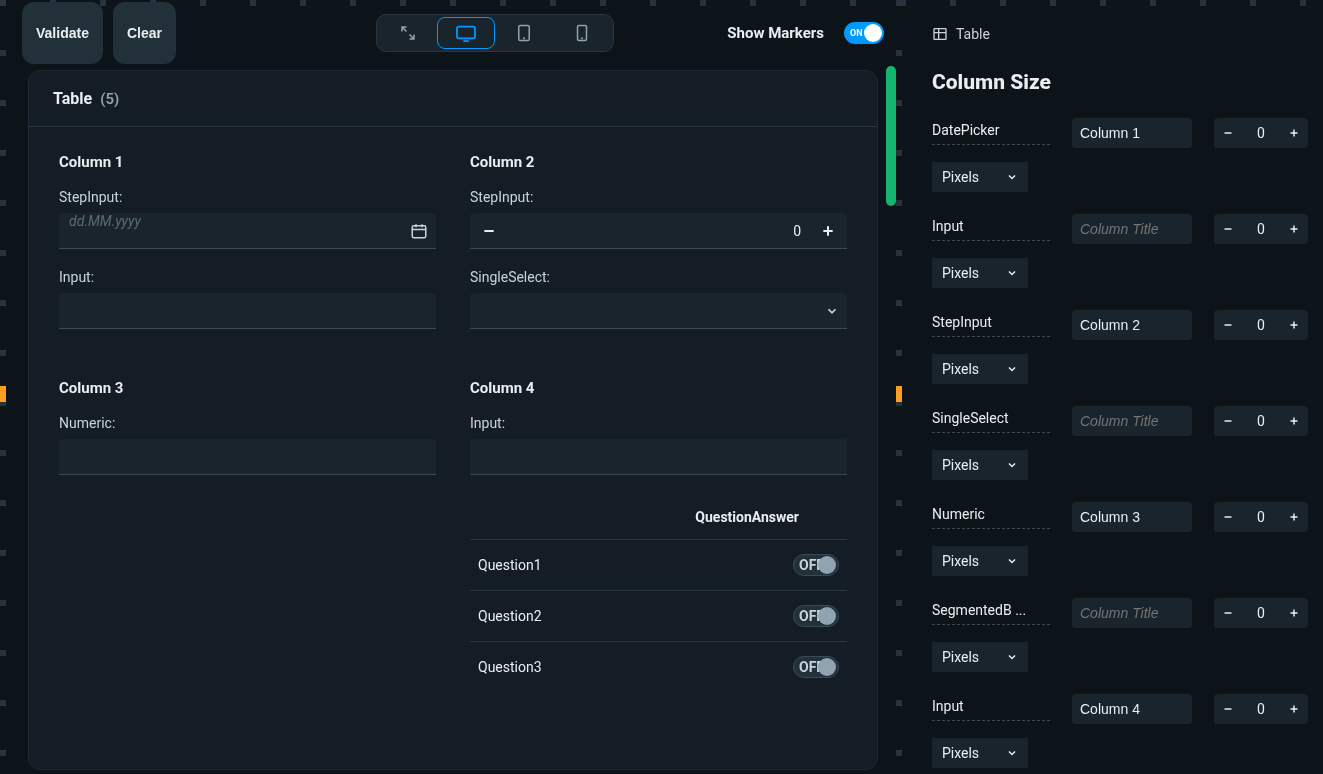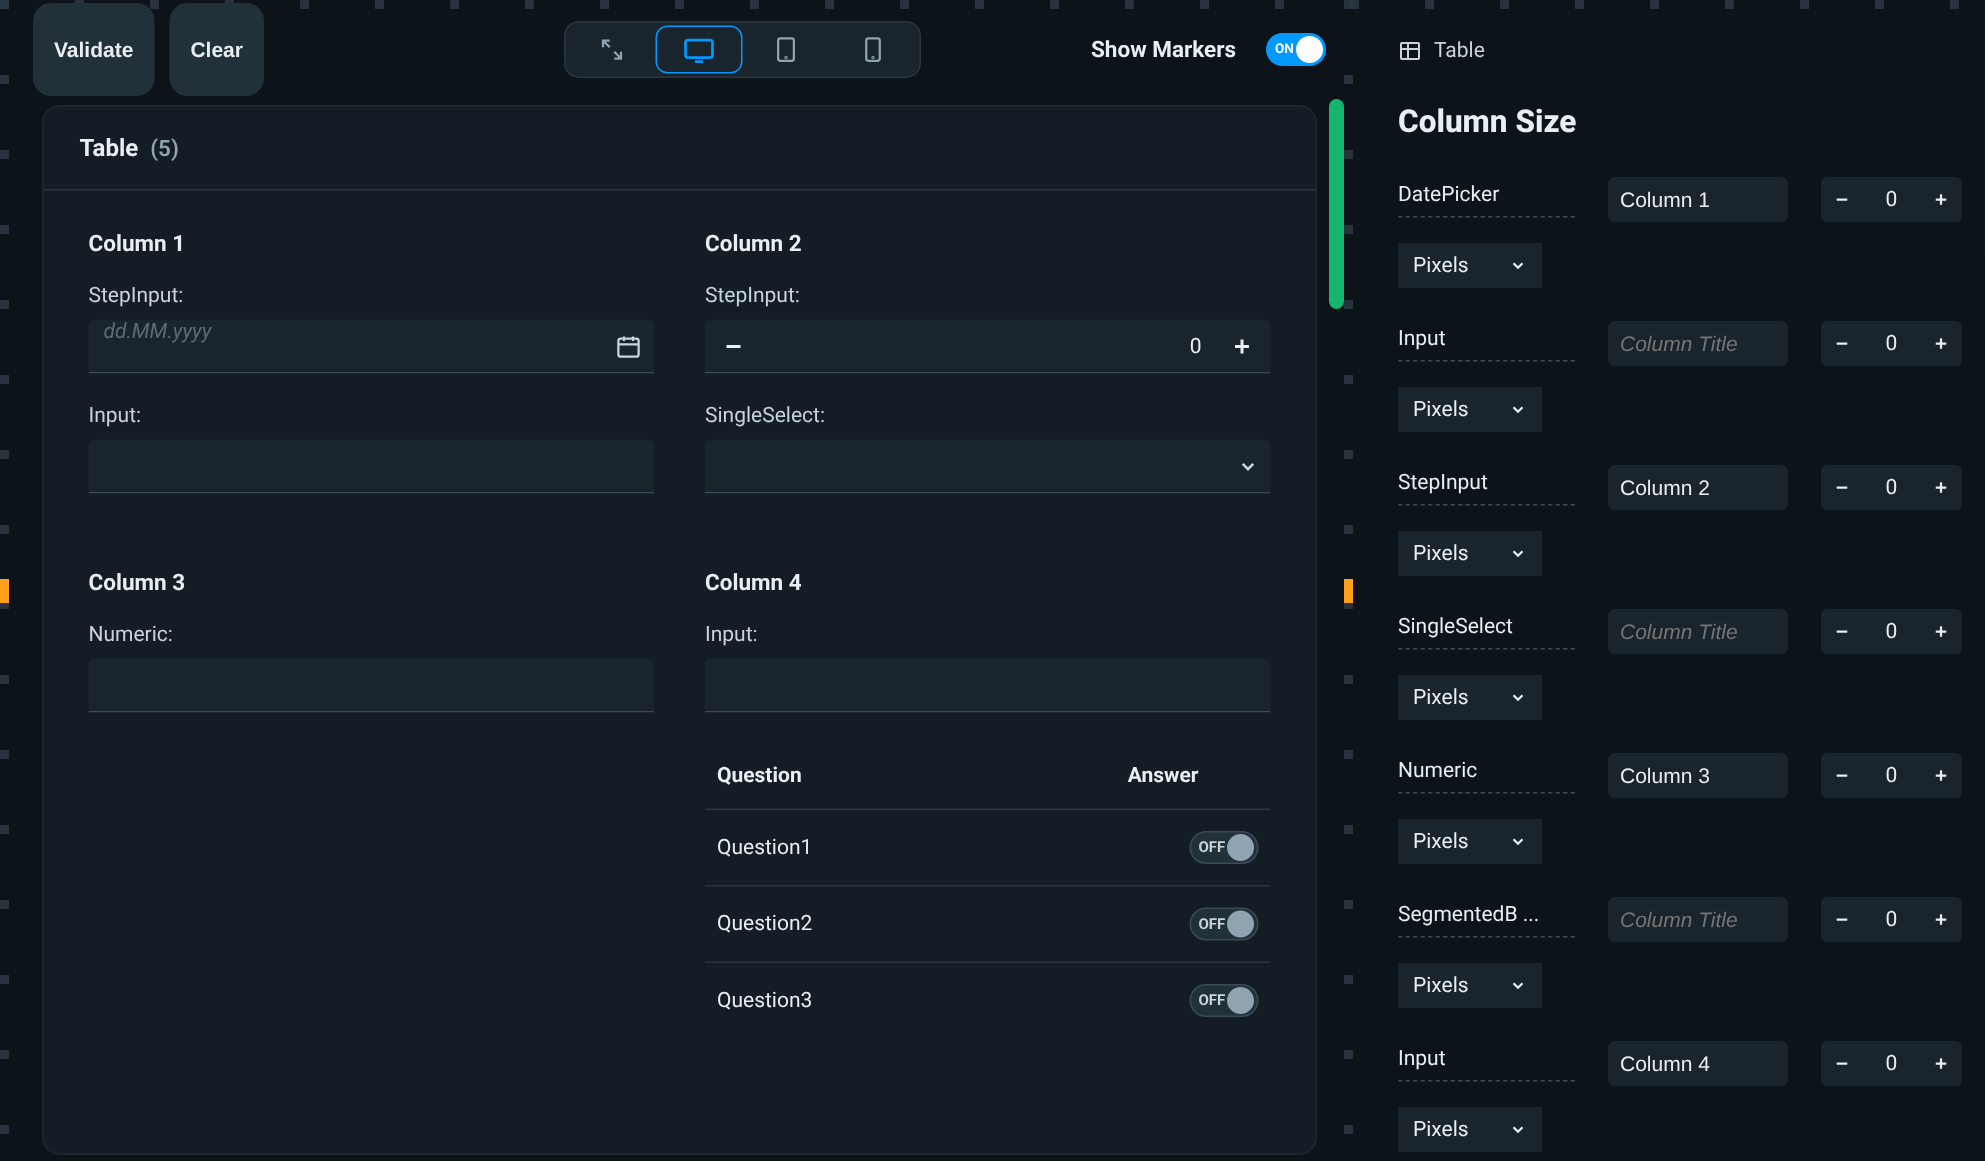--- a/index.html
+++ b/index.html
@@ -156,26 +156,26 @@
   }
   .seg > div {
     flex: 1; display: flex; align-items: center; justify-content: center;
     font-weight: 700; font-size: 14px; cursor: pointer;
   }
   .seg > div.active { border: 1px solid #0099ff; color: #0099ff; border-radius: 8px; }
   .checklist-head, .checklist-row {
     display: flex; justify-content: space-between; align-items: center;
     padding: 14px 8px; border-bottom: 1px solid #2a3642;
   }
-  .checklist-head { font-weight: 700; border-bottom: 1px solid #2a3642;}
+  .checklist-head { font-weight: 700; border-bottom: 1px solid #2a3642; justify-content: flex-end;}
   .checklist-row:last-child { border-bottom: none;}
   .toggle {
     width: 46px; height: 22px; background: #22303a; border-radius: 11px;
     position: relative; display: flex; align-items: center;
-    font-size: 10px; font-weight: 700; color: #c8d4db; padding-left: 5px;
+    font-size: 14px; font-weight: 700; color: #c8d4db; padding-left: 5px;
     border: 1px solid #3a4a56; cursor: pointer;
   }
   .toggle::after {
     content: ""; position: absolute; right: 2px; top: 1px;
     width: 18px; height: 18px; background: #8fa3b0; border-radius: 50%;
   }
   
   .crumb { display: flex; align-items: center; gap: 8px; color: #c8d4db; font-size: 14px; margin-bottom: 28px;}
   .section-title { font-weight: 800; font-size: 21px; margin-bottom: 24px; }
   .row {

